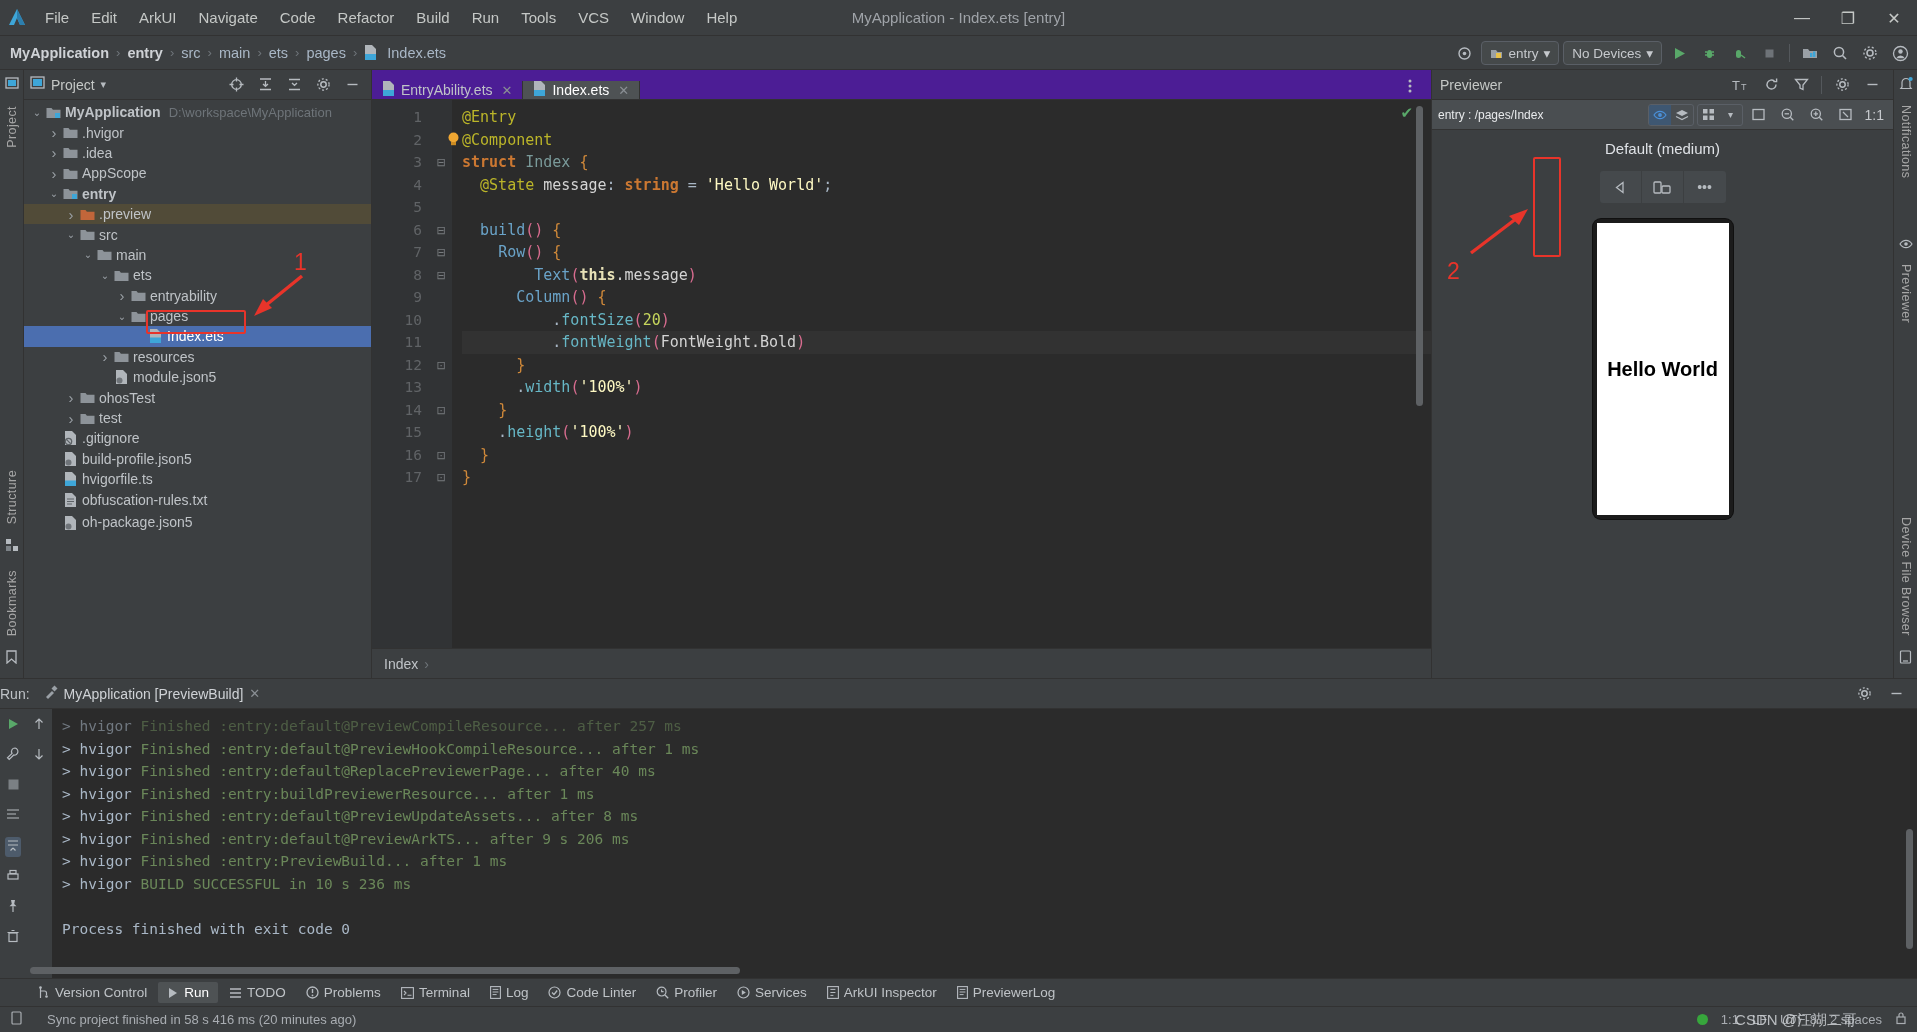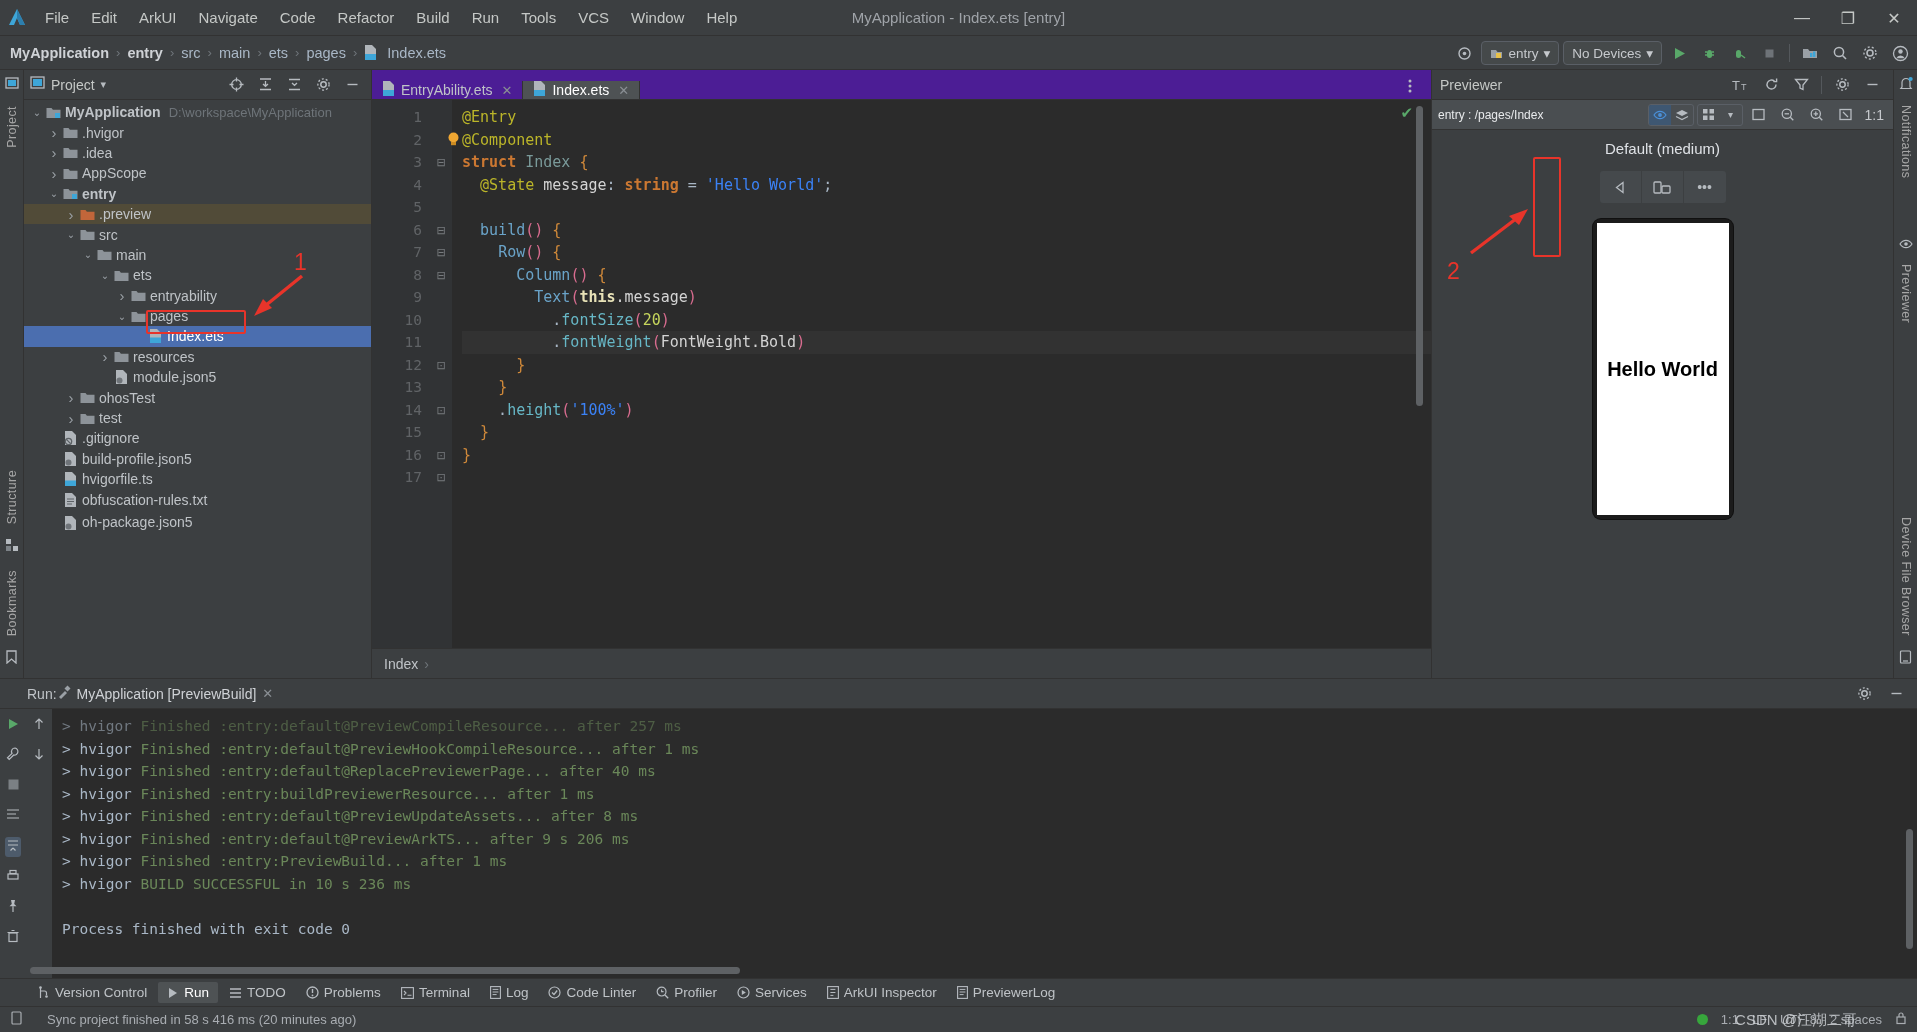--- a/index.html
+++ b/index.html
@@ -86,21 +86,21 @@
   .gnum { font-family:"DejaVu Sans Mono", monospace; font-size:14.5px; color:#606366; height:22.5px; line-height:22.5px; padding-right:8px; }
   .foldcol { width:22px; background:#313335; padding-top:6px; flex:0 0 22px; position:relative; }
   .fold { height:22.5px; line-height:22.5px; text-align:center; color:#777b7e; font-size:11px; }
   .code { flex:1 1 auto; padding-top:6px; padding-left:10px; font-family:"DejaVu Sans Mono", monospace; font-size:15px; position:relative; }
   .cl { height:22.5px; line-height:22.5px; white-space:pre; color:#a9b7c6; }
   .cl.cur { background:#323232; }
   .k-ann { color:#bbb529; }
   .k-kw { color:#cc7832; font-weight:bold; }
   .k-cls { color:#7a9a9a; }
   .k-fn { color:#6aa3c8; }
-  .k-str { color:#3b82f6; }
+  .k-str { color:#fef9c3; }
   .k-num { color:#c5d55c; }
   .k-brace { color:#d0893a; }
   .k-paren { color:#d86c8f; }
   .k-this { color:#e8e2b7; font-weight:bold; }
   .k-plain { color:#d4d4d4; }
   .k-punct { color:#a9b7c6; }
   .k-prop { color:#67b7c6; }
   .scroll-v { position:absolute; right:8px; top:6px; width:7px; height:300px; background:#5e6164; border-radius:4px; }
   .editor-status { height:30px; display:flex; align-items:center; gap:6px; padding-left:12px; background:#3c3f41; border-top:1px solid #323232; font-size:14px; color:#bfc3c7; }
 
@@ -122,21 +122,21 @@
   .pv-ctrls div:last-child { border-right:none; }
   .phone {
     margin-top: 16px; width: 140px; height: 300px; background:#1b1b1b;
     border-radius:8px; padding:4px; box-shadow: 0 0 0 1px #101010;
   }
   .phone-screen { width:100%;height:100%; background:#ffffff; display:flex; align-items:center; justify-content:center; }
   .phone-text { color:#000; font-size:20px; font-weight:bold; font-family:"Liberation Sans", sans-serif; }
 
   
   .runpanel { height: 300px; display:flex; flex-direction:column; background:#3c3f41; border-top:1px solid #323232; flex:0 0 300px; }
-  .run-head { height:30px; display:flex; align-items:center; gap:0; padding-left:27px; border-bottom:1px solid #323232; }
+  .run-head { height:30px; display:flex; align-items:center; gap:14px; padding-left:0; border-bottom:1px solid #323232; }
   .run-head .lbl { font-size:14px; color:#bfc3c7; }
   .run-tab { display:flex; align-items:center; gap:6px; font-size:14px; color:#cfd2d6; }
   .run-tab .x { color:#8a8f94; font-size:13px; }
   .run-head .r { margin-left:auto; display:flex; align-items:center; gap:6px; padding-right:8px; }
   .run-body { flex:1 1 auto; display:flex; min-height:0; position:relative; }
   .run-gutter { width:52px; background:#3c3f41; display:flex; }
   .run-gcol { width:26px; display:flex; flex-direction:column; align-items:center; padding-top:8px; gap:12px; }
   .console { flex:1 1 auto; background:#2b2b2b; position:relative; overflow:hidden; padding: 6px 0 0 10px; }
   .ln { font-family:"DejaVu Sans Mono", monospace; font-size:14.5px; height:22.5px; line-height:22.5px; white-space:pre; color:#a9b7c6; }
   .g-green { color:#6a8759; }
@@ -634,25 +634,26 @@
             <div class="fold">⊡</div>
           </div>
         <div class="code" id="code-host">
             <div class="cl"><span class="k-ann">@Entry</span></div>
             <div class="cl"><span class="k-ann">@Component</span></div>
             <div class="cl"><span class="k-kw">struct </span><span class="k-cls">Index </span><span class="k-brace">{</span></div>
             <div class="cl"><span class="k-ann">  @State </span><span class="k-plain">message</span><span class="k-punct">: </span><span class="k-kw">string </span><span class="k-punct">= </span><span class="k-str">'Hello World'</span><span class="k-punct">;</span></div>
             <div class="cl">&nbsp;</div>
             <div class="cl"><span class="k-punct">  </span><span class="k-fn">build</span><span class="k-paren">()</span><span class="k-punct"> </span><span class="k-brace">{</span></div>
             <div class="cl"><span class="k-punct">    </span><span class="k-fn">Row</span><span class="k-paren">()</span><span class="k-punct"> </span><span class="k-brace">{</span></div>
+            <div class="cl"><span class="k-punct">        </span><span class="k-fn">Text</span><span class="k-paren">(</span><span class="k-this">this</span><span class="k-plain">.message</span><span class="k-paren">)</span></div>
             <div class="cl"><span class="k-punct">      </span><span class="k-fn">Column</span><span class="k-paren">()</span><span class="k-punct"> </span><span class="k-brace">{</span></div>
-            <div class="cl"><span class="k-punct">        </span><span class="k-fn">Text</span><span class="k-paren">(</span><span class="k-this">this</span><span class="k-plain">.message</span><span class="k-paren">)</span></div>
             <div class="cl"><span class="k-punct">          .</span><span class="k-prop">fontSize</span><span class="k-paren">(</span><span class="k-num">20</span><span class="k-paren">)</span></div>
             <div class="cl cur"><span class="k-punct">          .</span><span class="k-prop">fontWeight</span><span class="k-paren">(</span><span class="k-plain">FontWeight.Bold</span><span class="k-paren">)</span></div>
             <div class="cl"><span class="k-punct">      </span><span class="k-brace">}</span></div>
+            <div class="cl"><span class="k-punct">      .</span><span class="k-prop">width</span><span class="k-paren">(</span><span class="k-str">'100%'</span><span class="k-paren">)</span></div>
             <div class="cl"><span class="k-punct">    </span><span class="k-brace">}</span></div>
             <div class="cl"><span class="k-punct">    .</span><span class="k-prop">height</span><span class="k-paren">(</span><span class="k-str">'100%'</span><span class="k-paren">)</span></div>
             <div class="cl"><span class="k-punct">  </span><span class="k-brace">}</span></div>
             <div class="cl"><span class="k-brace">}</span></div>
           </div>
         <div style="position:absolute;top:4px;right:18px;color:#59a869;font-size:15px;">✔</div>
         <div class="scroll-v"></div>
 
         <div style="position:absolute;left:75px;top:32px;">
           <svg width="13" height="15" viewBox="0 0 13 15">

